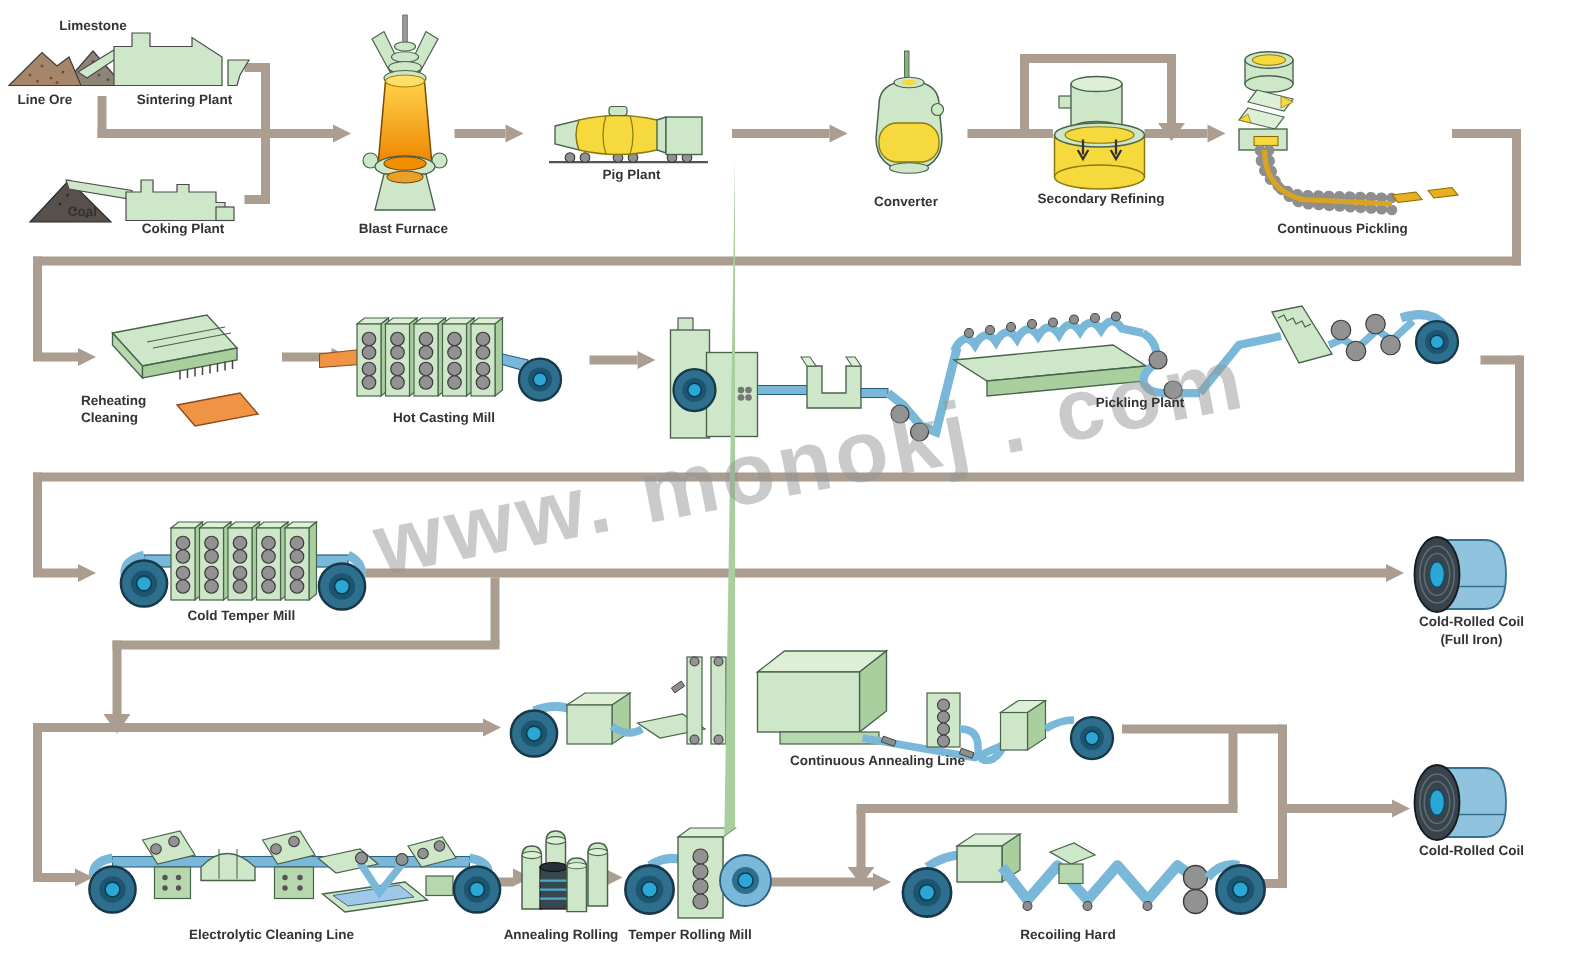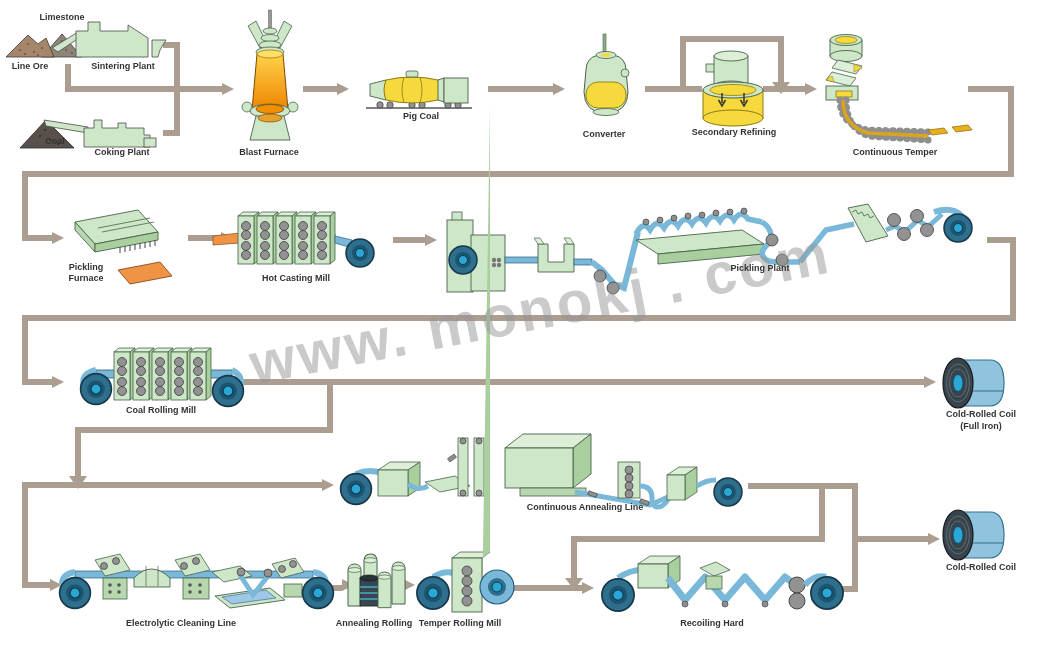--- a/index.html
+++ b/index.html
@@ -1,19 +1,19 @@
 <!DOCTYPE html>
 <html><head>
 <meta charset="utf-8">
 <style>
   html,body{margin:0;padding:0;background:#fff;}
   #stage{position:relative;width:1064px;height:647px;background:#ffffff;overflow:hidden;
          font-family:"Liberation Sans",sans-serif;}
   #art{position:absolute;left:0;top:0;}
-  .lbl{position:absolute;transform:translateX(-50%);text-align:center;
+  .lbl{position:absolute;transform:translateX(-50%);
        font-size:9px;font-weight:700;color:#333;line-height:11px;white-space:nowrap;}
   .lbl.wrap{white-space:normal;}
   #watermark{position:absolute;left:540px;top:308px;transform:translate(-50%,-50%) rotate(-11deg);
        font-size:58px;font-weight:700;letter-spacing:3px;color:rgba(150,150,150,0.5);
        white-space:nowrap;pointer-events:none;}
 </style>
 </head>
 <body>
 
 <div id="stage">
@@ -442,28 +442,28 @@
 </svg>
 
 <div id="watermark">www. monokj . com</div>
 
 <div class="lbl" style="left:62px;top:12px">Limestone</div>
 <div class="lbl" style="left:30px;top:61px">Line Ore</div>
 <div class="lbl" style="left:123px;top:61px">Sintering Plant</div>
 <div class="lbl" style="left:55px;top:136px">Coal</div>
 <div class="lbl" style="left:122px;top:147px">Coking Plant</div>
 <div class="lbl" style="left:269px;top:147px">Blast Furnace</div>
-<div class="lbl" style="left:421px;top:111px">Pig Coal</div>
+<div class="lbl" style="left:421px;top:111px">Pig Plant</div>
 <div class="lbl" style="left:604px;top:129px">Converter</div>
 <div class="lbl" style="left:734px;top:127px">Secondary Refining</div>
-<div class="lbl" style="left:895px;top:147px">Continuous Temper</div>
-<div class="lbl wrap" style="left:86px;top:262px;width:64px">Pickling Furnace</div>
+<div class="lbl" style="left:895px;top:147px">Continuous Pickling</div>
+<div class="lbl wrap" style="left:86px;top:262px;width:64px">Reheating Cleaning</div>
 <div class="lbl" style="left:296px;top:273px">Hot Casting Mill</div>
 <div class="lbl" style="left:760px;top:263px">Pickling Plant</div>
-<div class="lbl" style="left:161px;top:405px">Coal Rolling Mill</div>
+<div class="lbl" style="left:161px;top:405px">Cold Temper Mill</div>
 <div class="lbl" style="left:981px;top:409px">Cold-Rolled Coil</div>
 <div class="lbl" style="left:981px;top:421px">(Full Iron)</div>
 <div class="lbl" style="left:585px;top:502px">Continuous Annealing Line</div>
 <div class="lbl" style="left:181px;top:618px">Electrolytic Cleaning Line</div>
 <div class="lbl" style="left:374px;top:618px">Annealing Rolling</div>
 <div class="lbl" style="left:460px;top:618px">Temper Rolling Mill</div>
 <div class="lbl" style="left:712px;top:618px">Recoiling Hard</div>
 <div class="lbl" style="left:981px;top:562px">Cold-Rolled Coil</div>
 
 </div>

